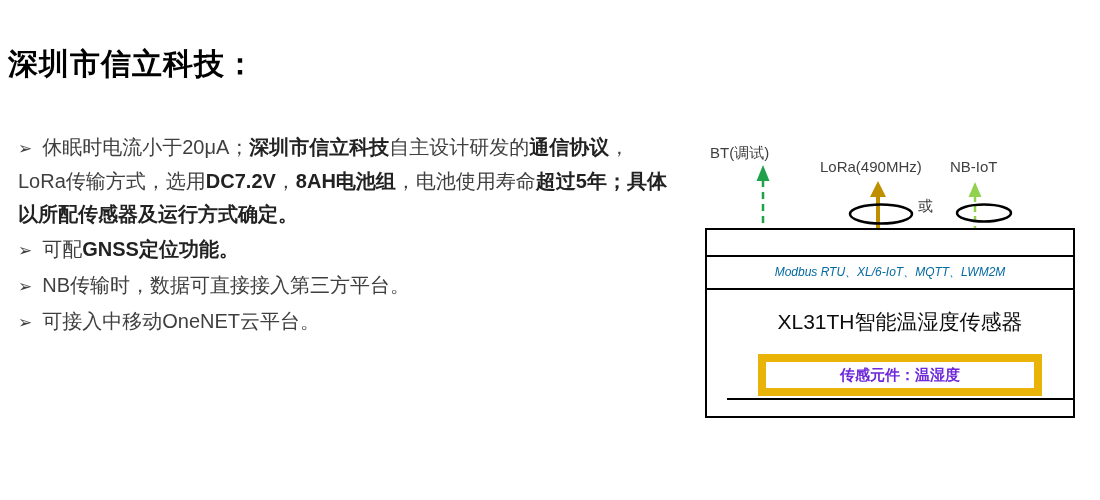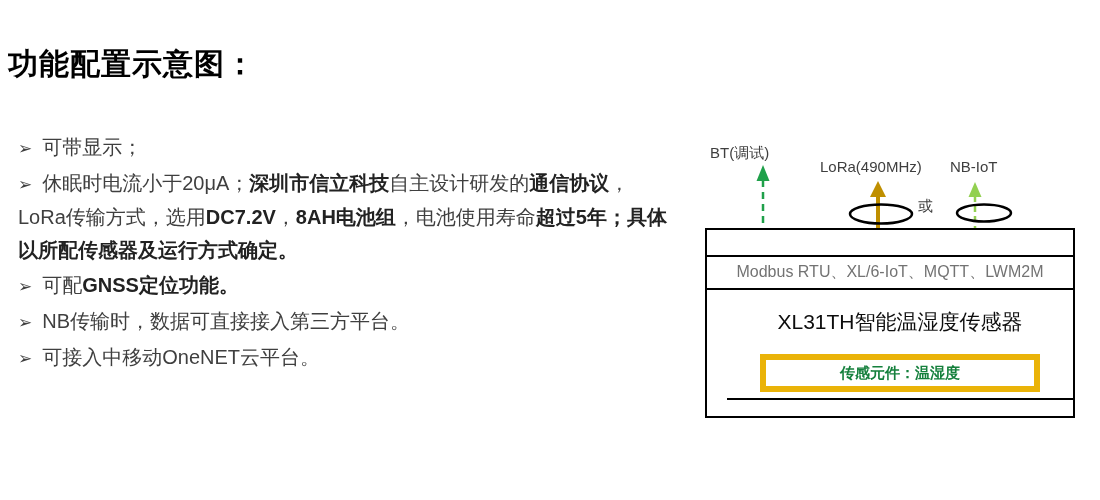--- a/index.html
+++ b/index.html
@@ -30,40 +30,37 @@
 
   .device-box {
     position:absolute; left:705px; top:228px; width:370px; height:190px;
     border:2px solid #000; box-sizing:border-box;
     display:flex; flex-direction:column; background:#fff;
   }
   .row-top { height:25px; border-bottom:2px solid #000; }
   .row-protocols {
     height:31px; border-bottom:2px solid #000;
     display:flex; align-items:center; justify-content:center;
-    font-size:16px; color:#737373; white-space:nowrap;
+    font-size:12px; color:#0369a1; white-space:nowrap;font-style:italic;
   }
   .row-main { flex:1; display:flex; flex-direction:column; align-items:center;padding-left:20px; }
   .device-title { margin-top:18px; font-size:21px; color:#0d0d0d; }
   .sensor-box {
-    margin-top:18px; width:268px; height:26px; border:6px solid #eab308;
+    margin-top:18px; width:268px; height:26px; border:8px solid #eab308;
     display:flex; align-items:center; justify-content:center;
-    font-size:15px; font-weight:700; color:#15803d;
+    font-size:15px; font-weight:700; color:#6d28d9;
   }
   .row-bottom { height:18px; border-top:2px solid #000; margin-top:auto; }
 </style>
 </head>
 <body>
 
-<div class="page-title">功能配置示意图：</div>
+<div class="page-title">深圳市信立科技：</div>
 
 <div class="bullets">
-  <div class="bullet">
-    <span class="marker">➢</span><span class="rich"><span>可带显示；</span></span>
-  </div>
   <div class="bullet">
     <span class="marker">➢</span><span class="rich"><span>休眠时电流小于20μA；</span><span class="b">深圳市信立科技</span><span>自主设计研发的</span><span class="b">通信协议</span><span>，LoRa传输方式，选用</span><span class="b">DC7.2V</span><span>，</span><span class="b">8AH电池组</span><span>，电池使用寿命</span><span class="b">超过5年；具体以所配传感器及运行方式确定。</span></span>
   </div>
   <div class="bullet">
     <span class="marker">➢</span><span class="rich"><span>可配</span><span class="b">GNSS定位功能。</span></span>
   </div>
   <div class="bullet">
     <span class="marker">➢</span><span class="rich"><span>NB传输时，数据可直接接入第三方平台。</span></span>
   </div>
   <div class="bullet">

